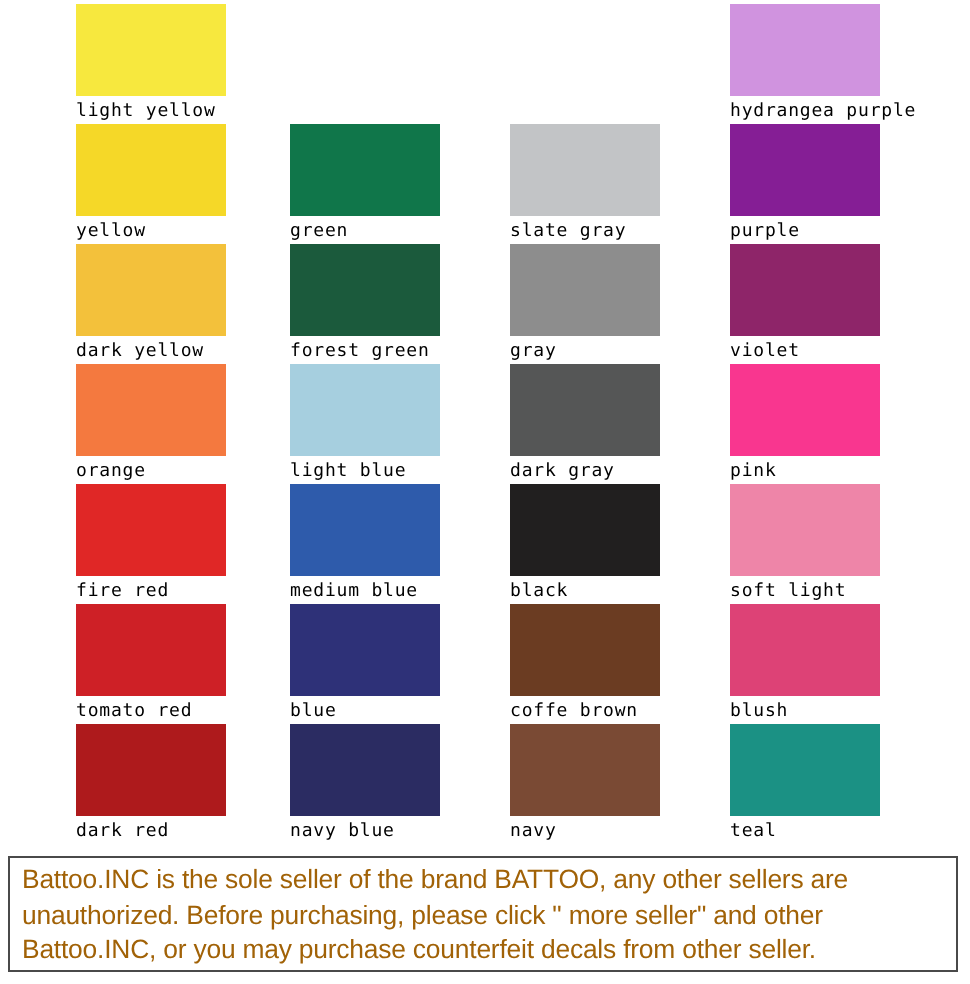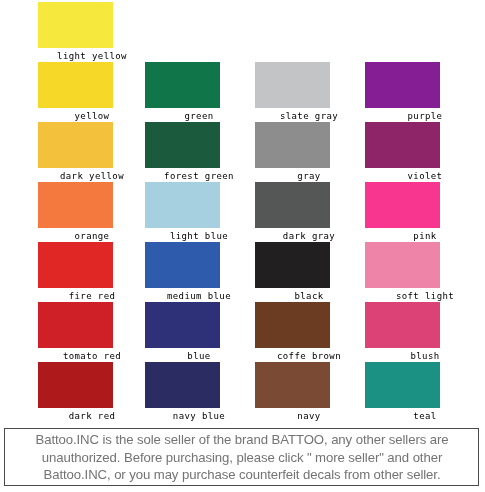--- a/index.html
+++ b/index.html
@@ -13,21 +13,20 @@
     overflow: hidden;
     font-family: "Liberation Sans", sans-serif;
     -webkit-font-smoothing: none;
   }
 
   #page {
     position: relative;
     width: 485px;
     height: 492px;
     background: #ffffff;
-    text-align: center;
   }
 
   
   #swatch-grid {
     position: absolute;
     left: 0;
     top: 0;
     width: 485px;
     height: 422px;
   }
@@ -81,34 +80,38 @@
     box-sizing: border-box;
     border: 1px solid #4a4a4a;
     background: #ffffff;
     padding: 2px 5px 2px 6px;
   }
 
   .disclaimer-line {
     font-family: "Liberation Sans", sans-serif;
     font-size: 13.2px;
     line-height: 17.5px;
-    color: #737373;
+    color: #a16207;
     white-space: nowrap;
     letter-spacing: -0.1px;
   }
 </style>
 </head>
 <body>
 
 <div id="page">
 
   <div id="swatch-grid">
       <div class="swatch-cell col-0" style="top: 1px;">
         <div class="swatch-chip" title="light yellow" style="background: rgb(247, 232, 62);"></div>
         <div class="swatch-label">light yellow</div>
+      </div>
+      <div class="swatch-cell col-3" style="top: 1px;">
+        <div class="swatch-chip" title="hydrangea purple" style="background: rgb(208, 147, 223);"></div>
+        <div class="swatch-label">hydrangea purple</div>
       </div>
       <div class="swatch-cell col-0" style="top: 61px;">
         <div class="swatch-chip" title="yellow" style="background: rgb(245, 216, 40);"></div>
         <div class="swatch-label">yellow</div>
       </div>
       <div class="swatch-cell col-1" style="top: 61px;">
         <div class="swatch-chip" title="green" style="background: rgb(16, 118, 74);"></div>
         <div class="swatch-label">green</div>
       </div>
       <div class="swatch-cell col-2" style="top: 61px;">

